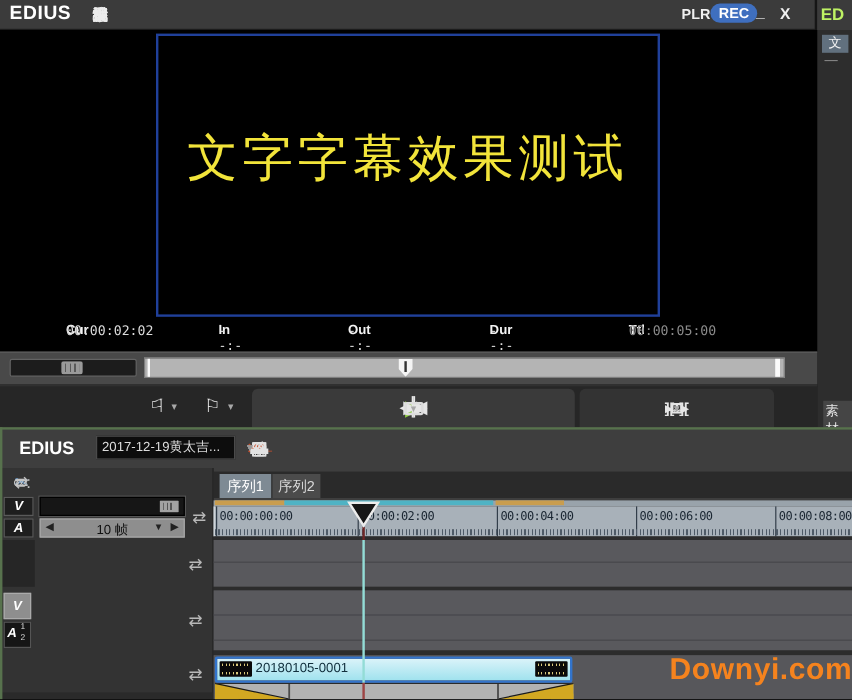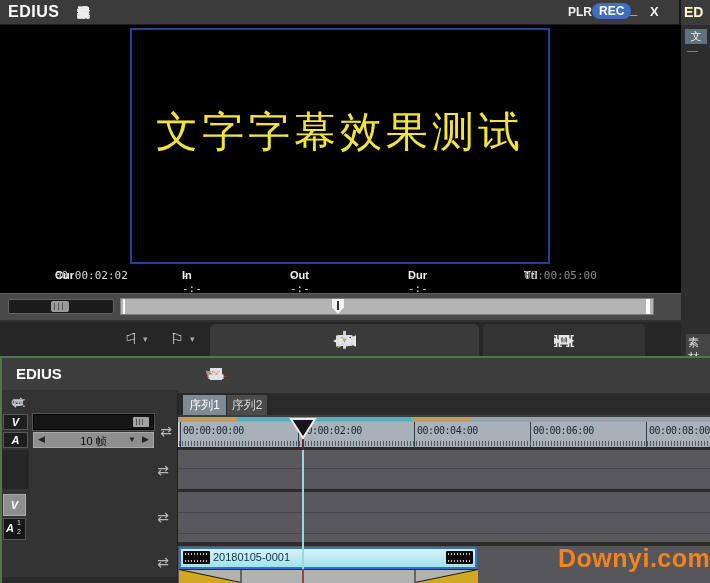--- a/index.html
+++ b/index.html
@@ -14,21 +14,21 @@
   .menu span{position:static;color:#ececec;font-size:13px;line-height:25px;padding:0 7px;cursor:default;}
   .plr{left:568px;top:5px;color:#f0f0f0;font-size:12px;font-weight:bold;}
   .rec{left:592px;top:3px;background:#3f6fbf;color:#fff;font-size:12px;font-weight:bold;
        padding:1px 7px;border-radius:9px;}
   .winmin{left:630px;top:2px;color:#f0f0f0;font-size:13px;font-weight:bold;}
   .winclose{left:650px;top:4px;color:#f0f0f0;font-size:13px;font-weight:bold;}
 
   
   .sidestrip{left:679px;top:0;width:31px;height:358px;background:#2d2d2d;border-left:2px solid #161616;}
   .side-titlebar{left:0;top:0;width:100%;height:25px;background:#3b3b3b;}
-  .side-title{left:3px;top:4px;color:#fef9c3;font-weight:bold;font-size:14px;}
+  .side-title{left:3px;top:4px;color:#bef264;font-weight:bold;font-size:14px;}
   .side-chip{left:4px;top:29px;width:22px;height:15px;background:#61707e;color:#f0f0f0;
              font-size:11px;text-align:center;line-height:15px;}
   .side-dash{left:6px;top:44px;color:#999;font-size:11px;}
   .side-bin{left:5px;top:334px;color:#e8e8e8;font-size:11px;background:#454545;padding:1px 2px;}
 
   
   .preview{left:0;top:25px;width:681px;height:268px;background:#000;}
   .safe{left:130px;top:3px;width:420px;height:236px;border:2px solid #20409a;}
   .subtitle{left:0;top:74px;width:100%;text-align:center;color:#f2e43a;
             font-family:"DejaVu Serif","Liberation Serif",serif;font-size:42px;letter-spacing:4px;white-space:nowrap;}
@@ -264,20 +264,21 @@
       <span class="tbtn small">⊡</span>
       <span class="dd">▾</span>
     </div>
   </div>
 
   <div class="tlwin">
     <div class="green-top"></div>
     <div class="green-left"></div>
 
     <span class="tl-logo">EDIUS</span>
+    <div class="tl-project">2017-12-19黄太吉...</div>
 
     <div class="tl-toolbar">
       <span class="tbi">▢</span>
       <span class="tdd">▾</span>
       <span class="tbi">⇰</span>
       <span class="tdd">▾</span>
       <span class="tbi">▦</span>
       <span class="tdd">▾</span>
       <span class="tbi">✂</span>
       <span class="tbi">⧉</span>

